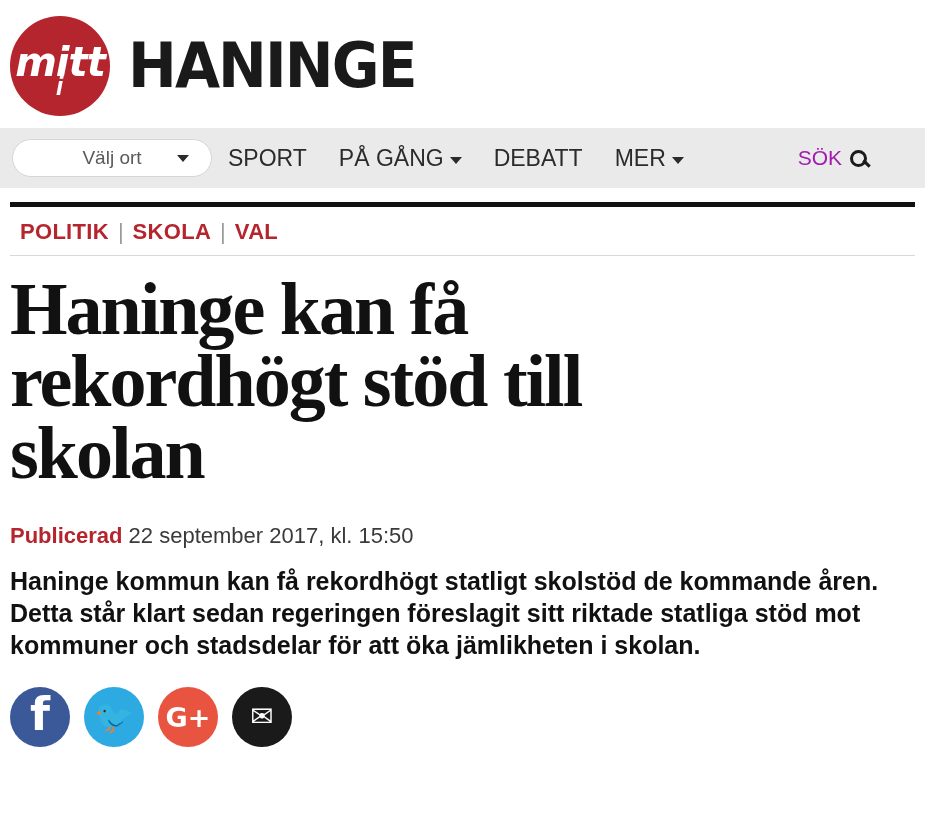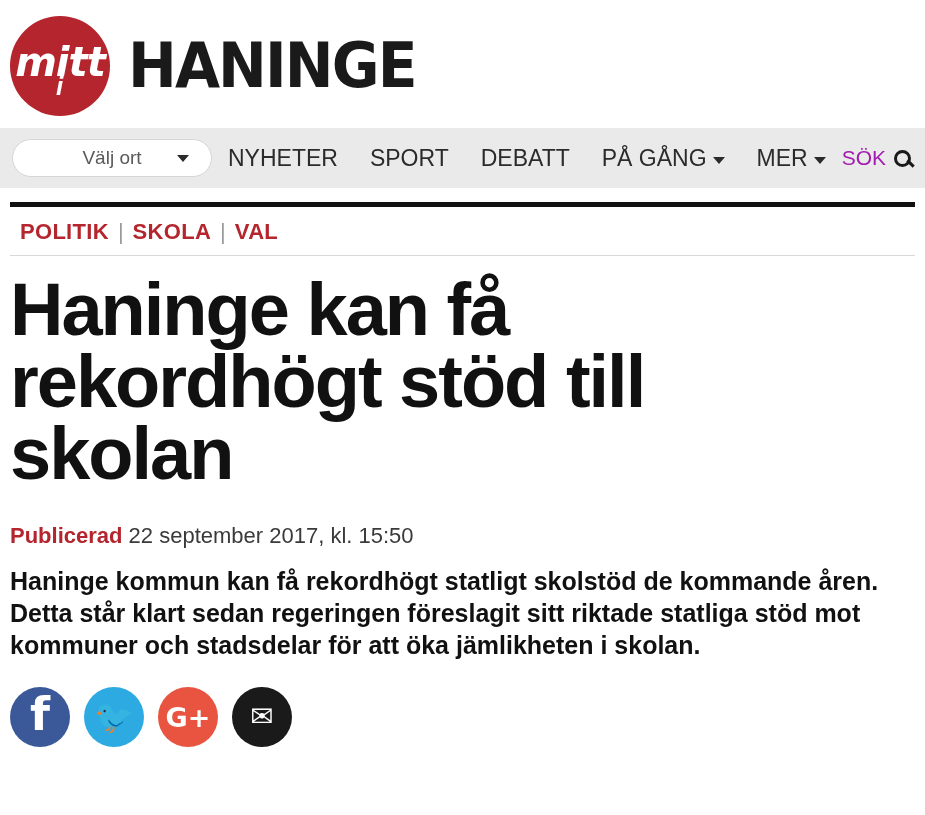--- a/index.html
+++ b/index.html
@@ -154,21 +154,21 @@
     font-size: 22px;
     letter-spacing: 0.3px;
     text-decoration: none;
     cursor: pointer;
   }
   .kicker .sep { color: #9a9a9a; font-size: 22px; }
 
   
   .headline {
     margin: 18px 10px 0 10px;
-    font-family: Liberation Sans, sans-serif;
+    font-family: Liberation Serif, serif;
     font-weight: bold;
     font-size: 74px;
     line-height: 0.97;
     letter-spacing: -2px;
     color: #111111;
     max-width: 760px;
   }
 
   
   .byline {
@@ -231,31 +231,28 @@
   <div class="logo-word">HANINGE</div>
 </div>
 
 <div class="navbar">
   <div class="ort-select">
     <span>Välj ort</span>
     <span class="caret"></span>
   </div>
 
   <div class="nav-item">
-    <span>NYHETER</span>
-  </div>
-  <div class="nav-item">
     <span>SPORT</span>
-  </div>
-  <div class="nav-item">
-    <span>DEBATT</span>
   </div>
   <div class="nav-item">
     <span>PÅ GÅNG</span>
     <span class="caret"></span>
+  </div>
+  <div class="nav-item">
+    <span>DEBATT</span>
   </div>
   <div class="nav-item">
     <span>MER</span>
     <span class="caret"></span>
   </div>
 
   <div class="nav-right">
     <span class="sok-label">SÖK</span>
     <span class="magnifier"></span>
   </div>

